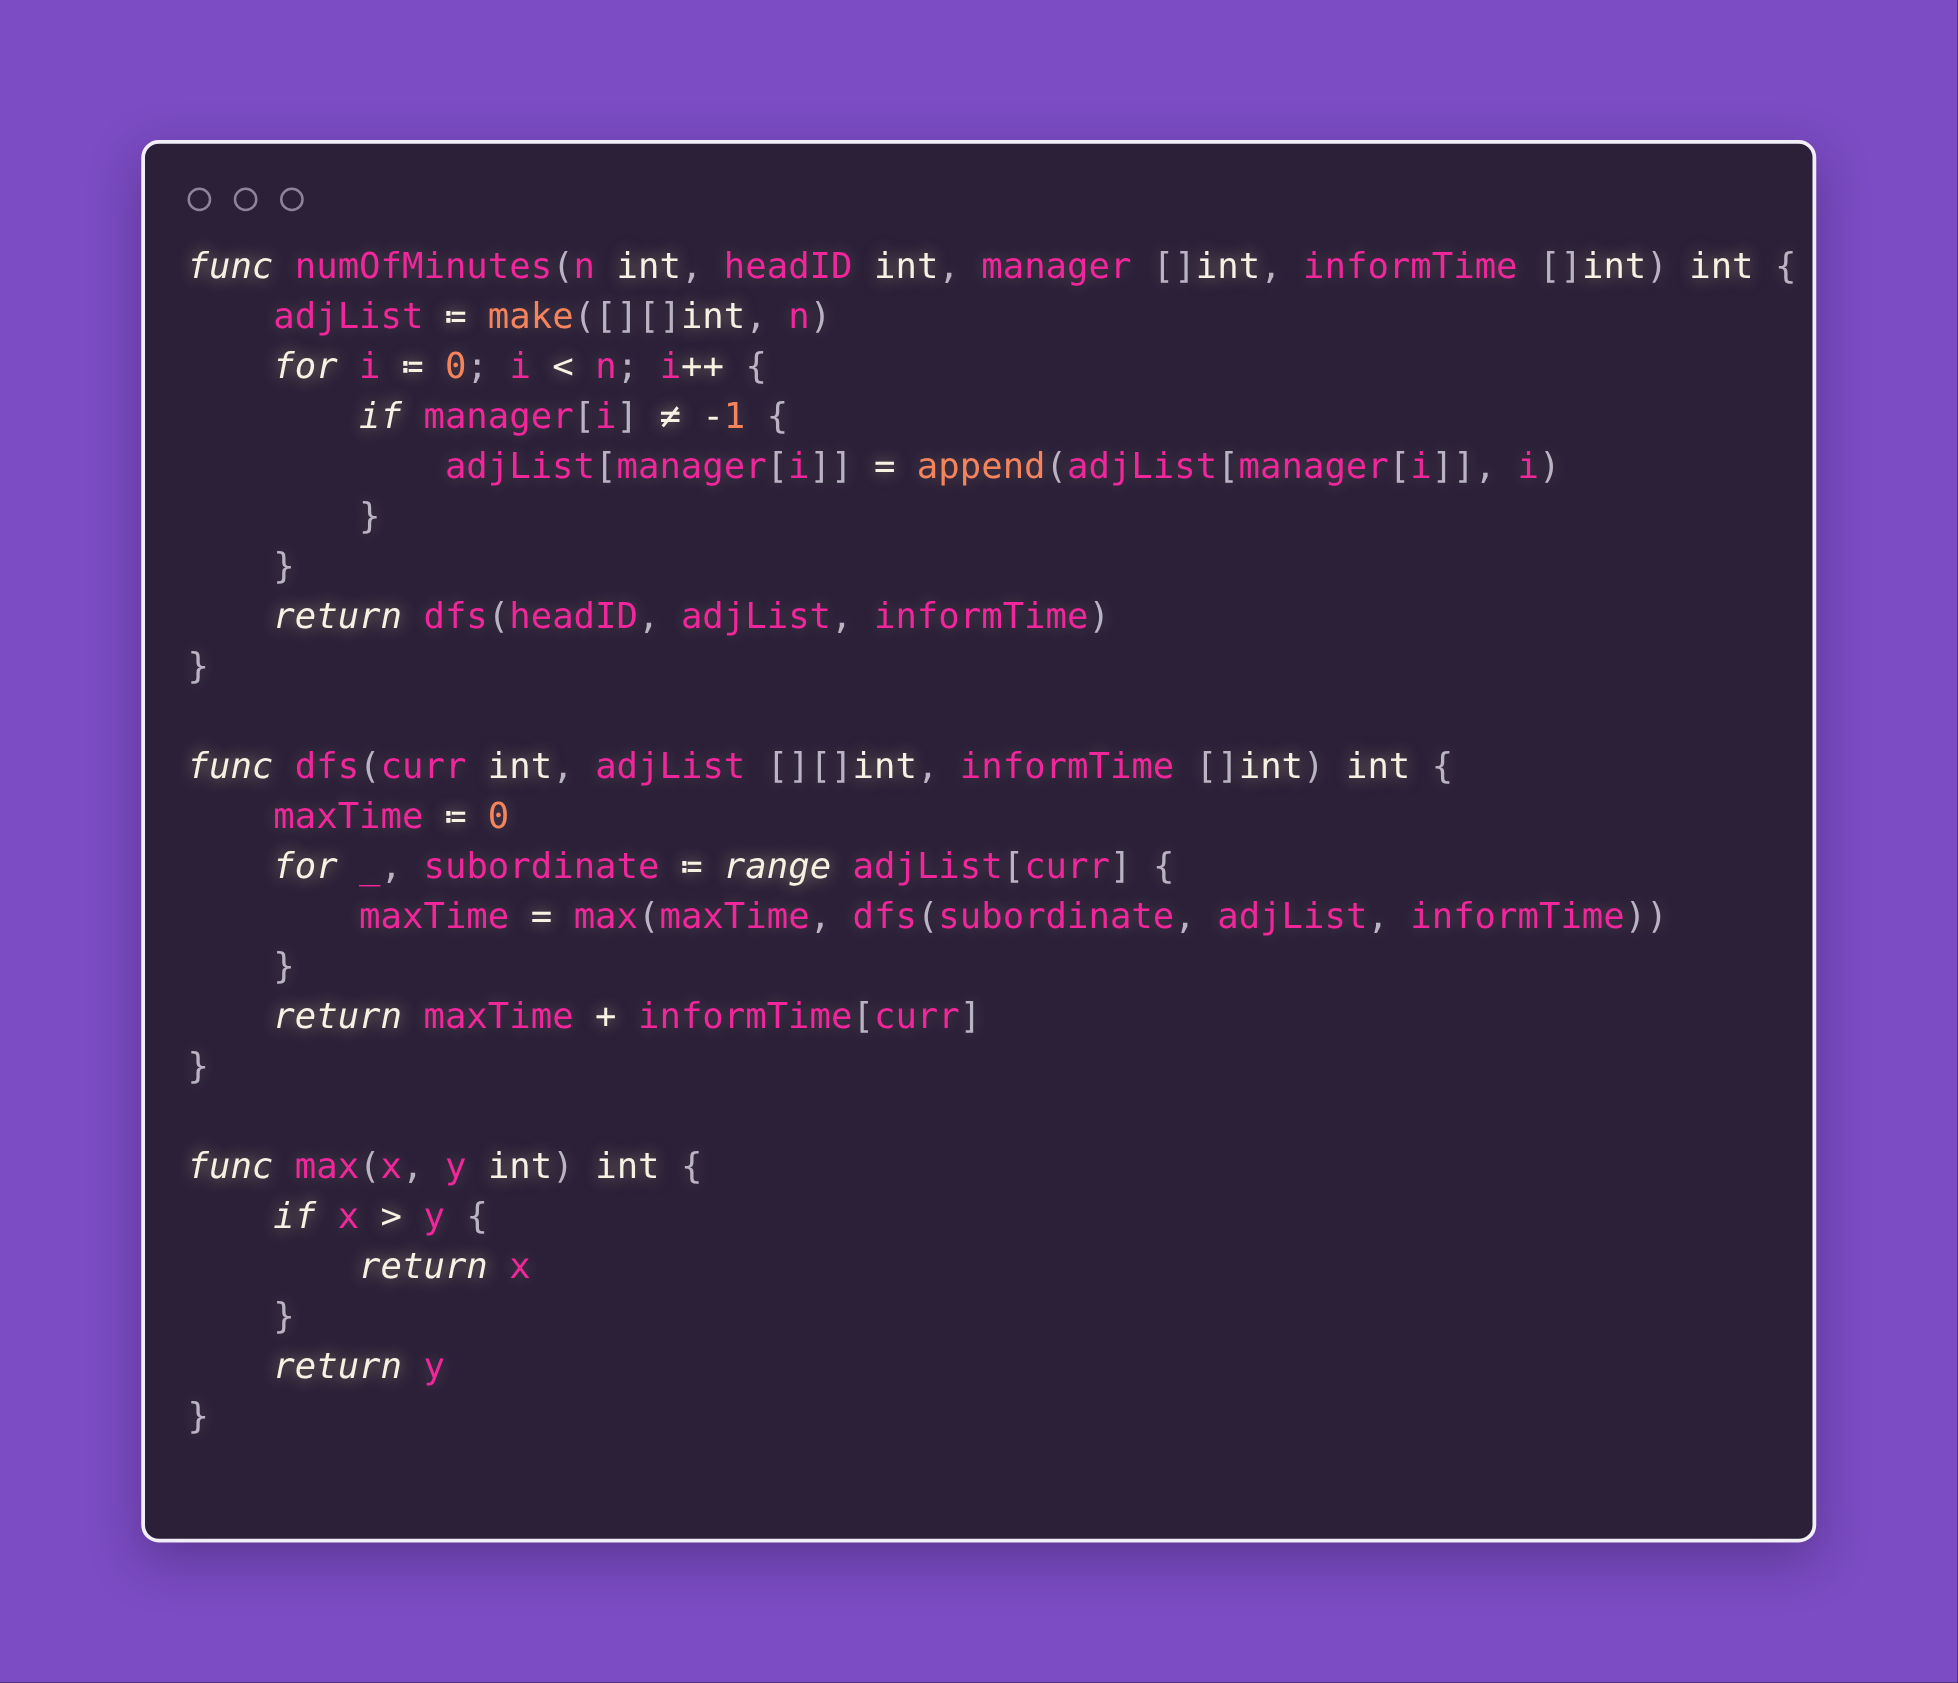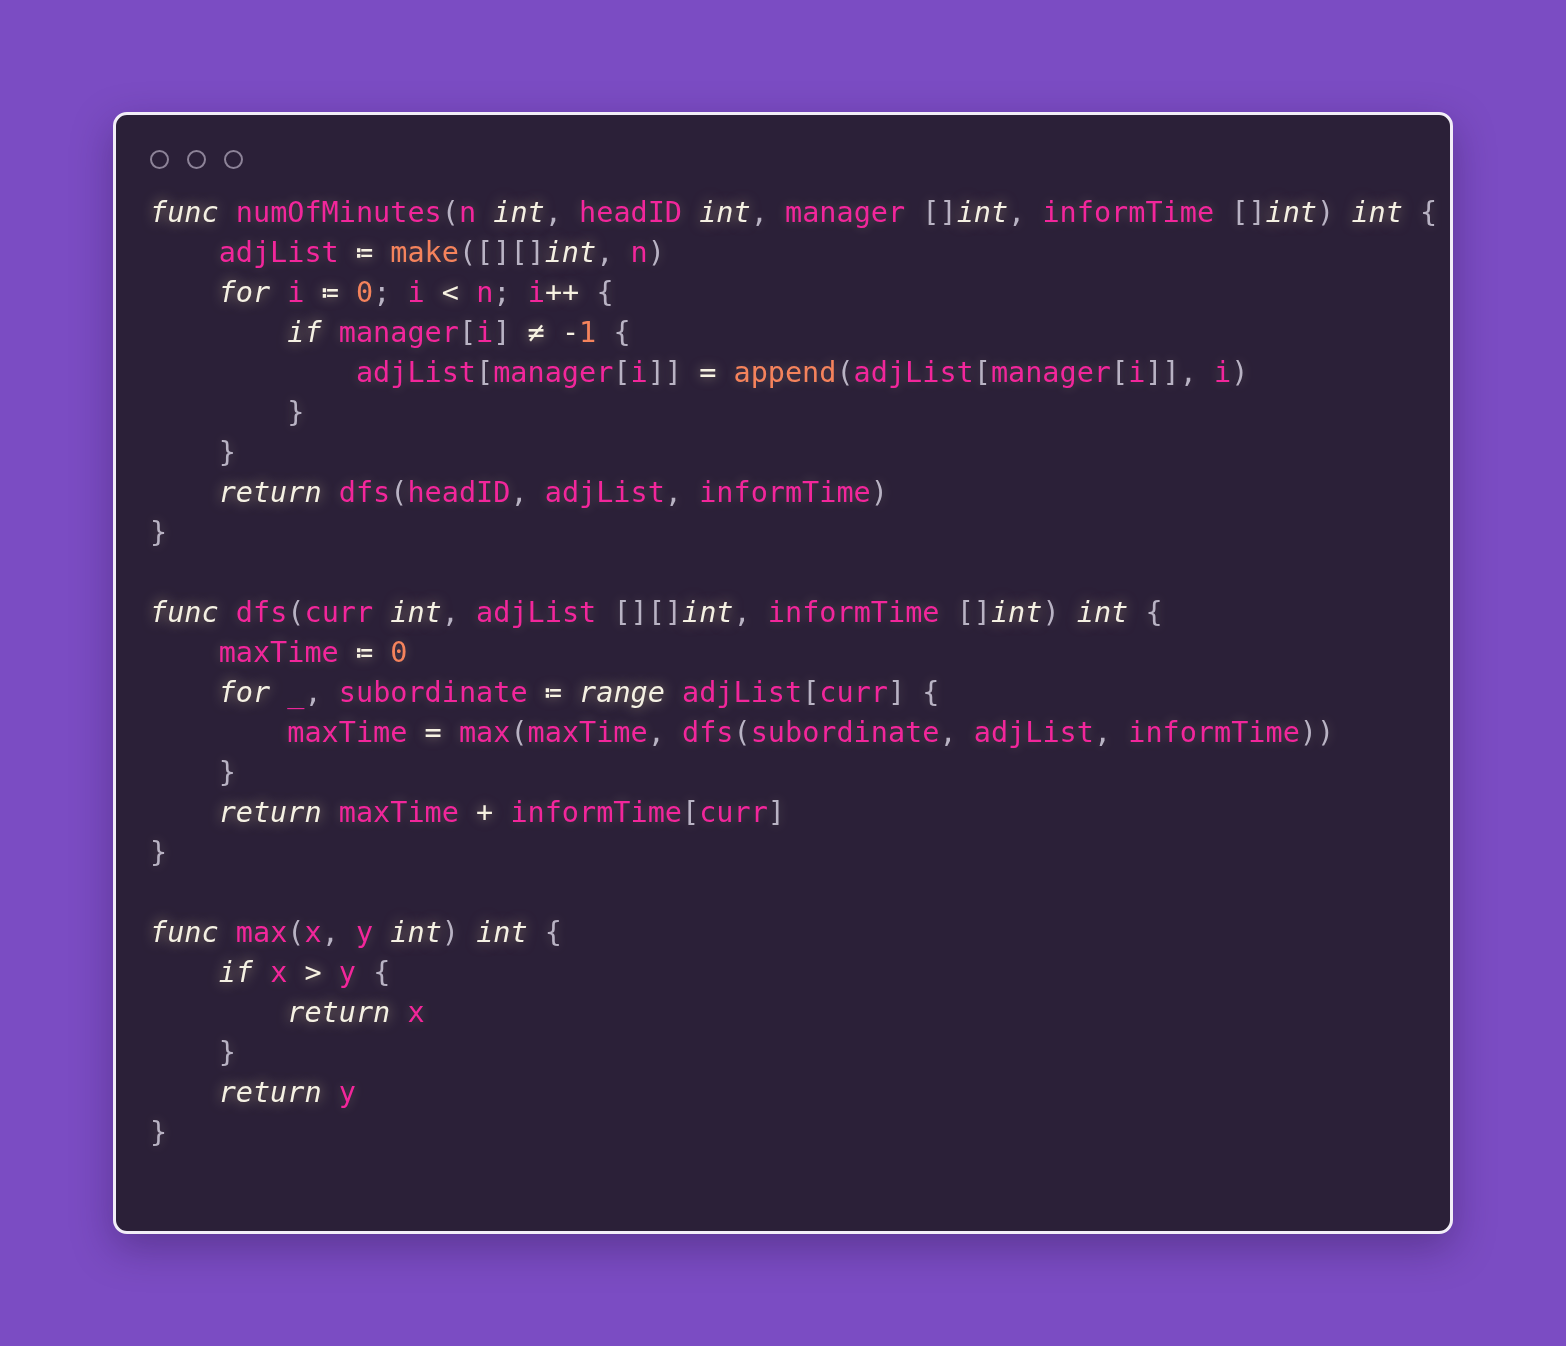--- a/index.html
+++ b/index.html
@@ -74,21 +74,21 @@
     letter-spacing: 0px;
     white-space: pre;
     color: #f2efe4;
     text-shadow: 0 0 12px rgba(255, 240, 190, 0.22);
   }
   pre.code .ln { display: block; height: 40px; }
 
   
   .kw   { color: #f5f1e3; font-style: italic; text-shadow: 0 0 13px rgba(255,238,175,0.55); }
   .id   { color: #f2269b; }
-  .typ  { color: #f5f1e3; font-style: italic; text-shadow: 0 0 13px rgba(255,238,175,0.5); }
+  .typ  { color: #f5f1e3; text-shadow: 0 0 13px rgba(255,238,175,0.5); }
   .fn   { color: #f5835c; }
   .num  { color: #f5835c; }
   .op   { color: #f7f2e2; text-shadow: 0 0 12px rgba(255,240,190,0.5); }
   .pun  { color: #b9b3c4; }
 </style>
 </head>
 <body style="background: rgb(123, 76, 195);">
 
 <div id="stage">
 

